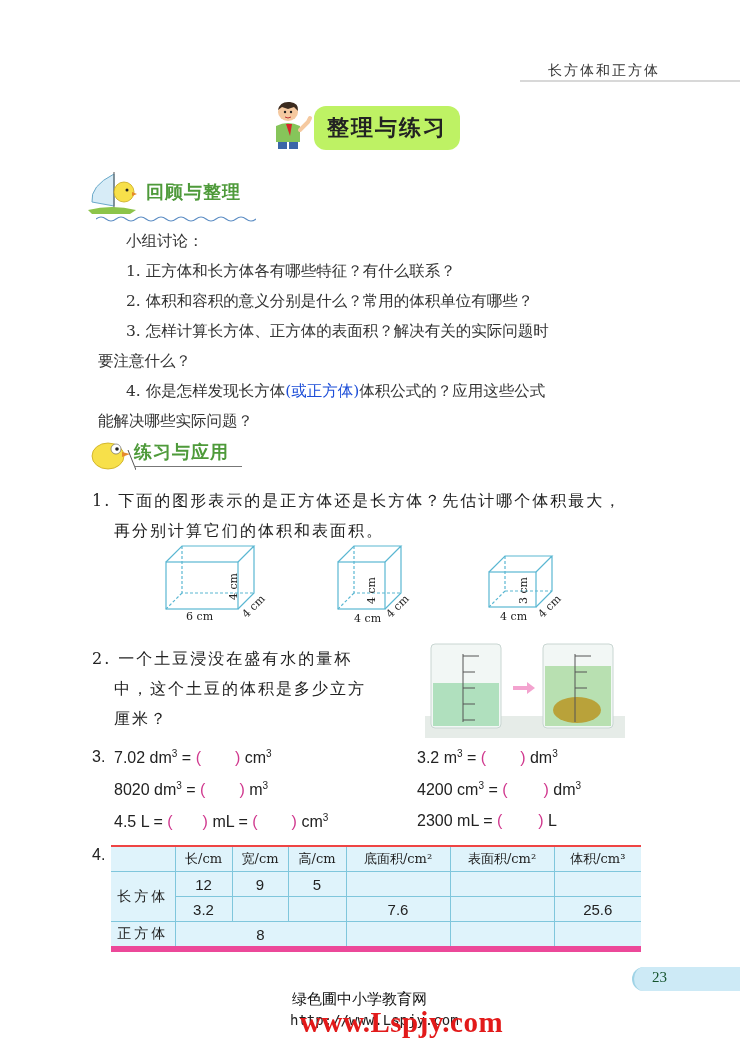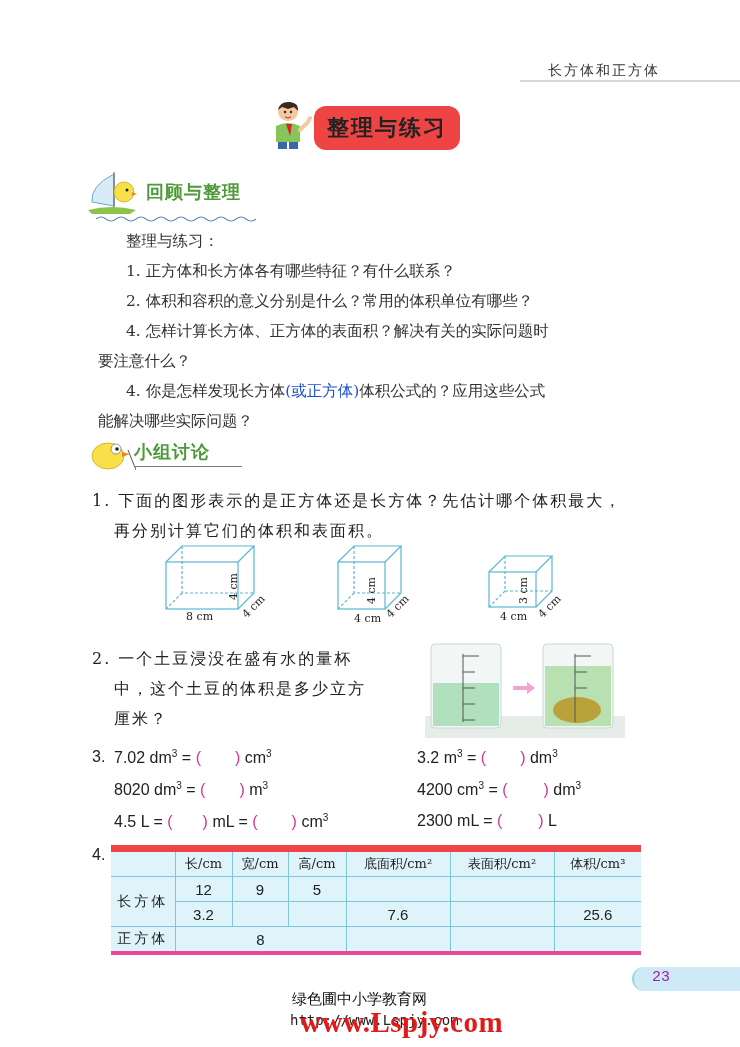--- a/index.html
+++ b/index.html
@@ -1,38 +1,38 @@
 <!DOCTYPE html>
 <html><head>
 <meta charset="utf-8">
 <style>
   html,body{margin:0;padding:0;background:#fff;}
   body{width:740px;height:1047px;position:relative;overflow:hidden;font-family:"DejaVu Serif","Liberation Serif",serif;color:#222;}
   .abs{position:absolute;}
   .running-head{left:548px;top:62px;font-size:14px;letter-spacing:2px;color:#333;}
   .running-line{left:520px;top:80px;width:220px;height:2px;background:#d8d8d8;}
-  .title-pill{left:314px;top:106px;width:146px;height:44px;border-radius:12px;background:#ef4444;display:flex;align-items:center;justify-content:center;font-family:"DejaVu Sans",sans-serif;font-size:22px;font-weight:bold;color:#222;letter-spacing:2px;}
+  .title-pill{left:314px;top:106px;width:146px;height:44px;border-radius:12px;background:#bef264;display:flex;align-items:center;justify-content:center;font-family:"DejaVu Sans",sans-serif;font-size:22px;font-weight:bold;color:#222;letter-spacing:2px;}
   .sec-title{font-family:"DejaVu Sans",sans-serif;font-size:18px;font-weight:bold;color:#4e9a3a;letter-spacing:1px;}
   .para{font-size:15.5px;line-height:30px;color:#333;}
   .pink{color:#1d4ed8;}
   .q-text{font-size:16px;line-height:30px;color:#222;letter-spacing:2px;}
   .eq{font-family:"Liberation Sans",sans-serif;font-size:16px;color:#222;white-space:nowrap;}
   .eq .u{font-family:Liberation Sans, sans-serif;}
   .eq sup{font-size:10px;}
   .paren{color:#d0388e;}
   table.data{border-collapse:collapse;position:absolute;left:111px;top:845px;width:530px;background:#dff3fb;font-size:14px;}
   table.data td{border:1px solid #7fc6dc;height:24px;text-align:center;padding:0;}
-  table.data tr:first-child td{border-top:7px solid #ef4444;}
-  table.data tr:last-child td{border-bottom:4px solid #ec4899;}
+  table.data tr:first-child td{border-top:2px solid #ef4444;}
+  table.data tr:last-child td{border-bottom:6px solid #ec4899;}
   table.data td:first-child{border-left:none;}
   table.data td:last-child{border-right:none;border-radius:10px;}
   .num{font-family:"Liberation Sans",sans-serif;font-size:15px;margin-left:8px;}
   .hdr{font-family:"DejaVu Serif",serif;font-size:13px;}
   .page-tab{left:632px;top:967px;width:108px;height:24px;border-radius:12px 0 0 12px;background:#cdeaf6;border-left:2px solid #9fd3e6;}
-  .page-num{left:652px;top:969px;font-family:Liberation Mono, monospace;font-size:15px;color:#a21caf;}
+  .page-num{left:652px;top:969px;font-family:Liberation Serif, serif;font-size:15px;color:#14532d;}
   .wm1{left:292px;top:990px;font-family:"DejaVu Sans",sans-serif;font-size:15px;color:#111;}
   .wm2{left:290px;top:1012px;font-family:"DejaVu Sans Mono",monospace;font-size:14px;color:#222;}
   .wm3{left:300px;top:1006px;font-family:Liberation Serif, serif;font-size:29px;font-weight:bold;color:#e21a1a;letter-spacing:0.5px;}
 </style>
 </head>
 <body>
 
 <div class="abs running-head">长方体和正方体</div>
 <div class="abs running-line"></div>
 
@@ -62,55 +62,55 @@
     <path d="M2 40 Q26 34 50 40 L44 44 L6 44 Z" fill="#8cc44a"></path>
   </svg>
 </div>
 <div class="abs sec-title" style="left:146px;top:180px;">回顾与整理</div>
 <div class="abs" style="left:96px;top:208px;width:160px;height:8px;">
   <svg width="160" height="8" viewBox="0 0 160 8">
     <path d="M0 4 Q5 0 10 4 T20 4 T30 4 T40 4 T50 4 T60 4 T70 4 T80 4 T90 4 T100 4 T110 4 T120 4 T130 4 T140 4 T150 4 T160 4" stroke="#5e8ec4" stroke-width="1.2" fill="none"></path>
   </svg>
 </div>
 
-<div class="abs para" style="left:126px;top:226px;">整理与练习：</div>
+<div class="abs para" style="left:126px;top:226px;">小组讨论：</div>
 <div class="abs para" style="left:126px;top:256px;">1. 正方体和长方体各有哪些特征？有什么联系？</div>
 <div class="abs para" style="left:126px;top:286px;text-align:center;">2. 体积和容积的意义分别是什么？常用的体积单位有哪些？</div>
-<div class="abs para" style="left:126px;top:316px;">4. 怎样计算长方体、正方体的表面积？解决有关的实际问题时</div>
+<div class="abs para" style="left:126px;top:316px;">3. 怎样计算长方体、正方体的表面积？解决有关的实际问题时</div>
 <div class="abs para" style="left:98px;top:346px;">要注意什么？</div>
 <div class="abs para" style="left:126px;top:376px;">
   <span>4. 你是怎样发现长方体</span><span class="pink">(或正方体)</span><span>体积公式的？应用这些公式</span>
 </div>
 <div class="abs para" style="left:98px;top:406px;">能解决哪些实际问题？</div>
 
 <div class="abs" style="left:88px;top:436px;width:48px;height:36px;">
   <svg width="48" height="36" viewBox="0 0 48 36">
     <ellipse cx="20" cy="20" rx="16" ry="13" fill="#f7e04a" stroke="#c9a91a" stroke-width="0.8"></ellipse>
     <circle cx="28" cy="13" r="5" fill="#fff" stroke="#555" stroke-width="0.6"></circle>
     <circle cx="29" cy="13" r="1.8" fill="#222"></circle>
     <path d="M34 16 L42 18 L34 21 Z" fill="#e58a2a"></path>
     <line x1="40" y1="14" x2="48" y2="34" stroke="#555" stroke-width="1"></line>
   </svg>
 </div>
-<div class="abs sec-title" style="left:134px;top:440px;color:#4e9a3a;">小组讨论</div>
+<div class="abs sec-title" style="left:134px;top:440px;color:#4e9a3a;">练习与应用</div>
 <div class="abs" style="left:134px;top:466px;width:108px;height:1px;background:#777;"></div>
 
 <div class="abs q-text" style="left:92px;top:486px;">1. 下面的图形表示的是正方体还是长方体？先估计哪个体积最大，</div>
 <div class="abs q-text" style="left:114px;top:516px;">再分别计算它们的体积和表面积。</div>
 
 <div class="abs" style="left:164px;top:543px;width:110px;height:82px;">
   <svg width="110" height="82" viewBox="0 0 110 82">
     <g stroke="#5ab7d2" stroke-width="1.2" fill="none">
       <rect x="2" y="19" width="72" height="47"></rect>
       <path d="M2 19 L18 3 L90 3 L74 19 M90 3 L90 50 L74 66"></path>
       <path d="M18 3 L18 50 L90 50 M18 50 L2 66" stroke-dasharray="3,2"></path>
     </g>
   </svg>
 </div>
-<div class="abs" style="left:186px;top:610px;font-size:11px;font-family:'DejaVu Serif',serif;">8 cm</div>
+<div class="abs" style="left:186px;top:610px;font-size:11px;font-family:'DejaVu Serif',serif;">6 cm</div>
 <div class="abs" style="left:220px;top:580px;font-size:11px;transform:rotate(-90deg);">4 cm</div>
 <div class="abs" style="left:240px;top:600px;font-size:11px;transform:rotate(-45deg);">4 cm</div>
 
 <div class="abs" style="left:336px;top:545px;width:70px;height:82px;">
   <svg width="70" height="82" viewBox="0 0 70 82">
     <g stroke="#5ab7d2" stroke-width="1.2" fill="none">
       <rect x="2" y="17" width="47" height="47"></rect>
       <path d="M2 17 L18 1 L65 1 L49 17 M65 1 L65 48 L49 64"></path>
       <path d="M18 1 L18 48 L65 48 M18 48 L2 64" stroke-dasharray="3,2"></path>
     </g>

